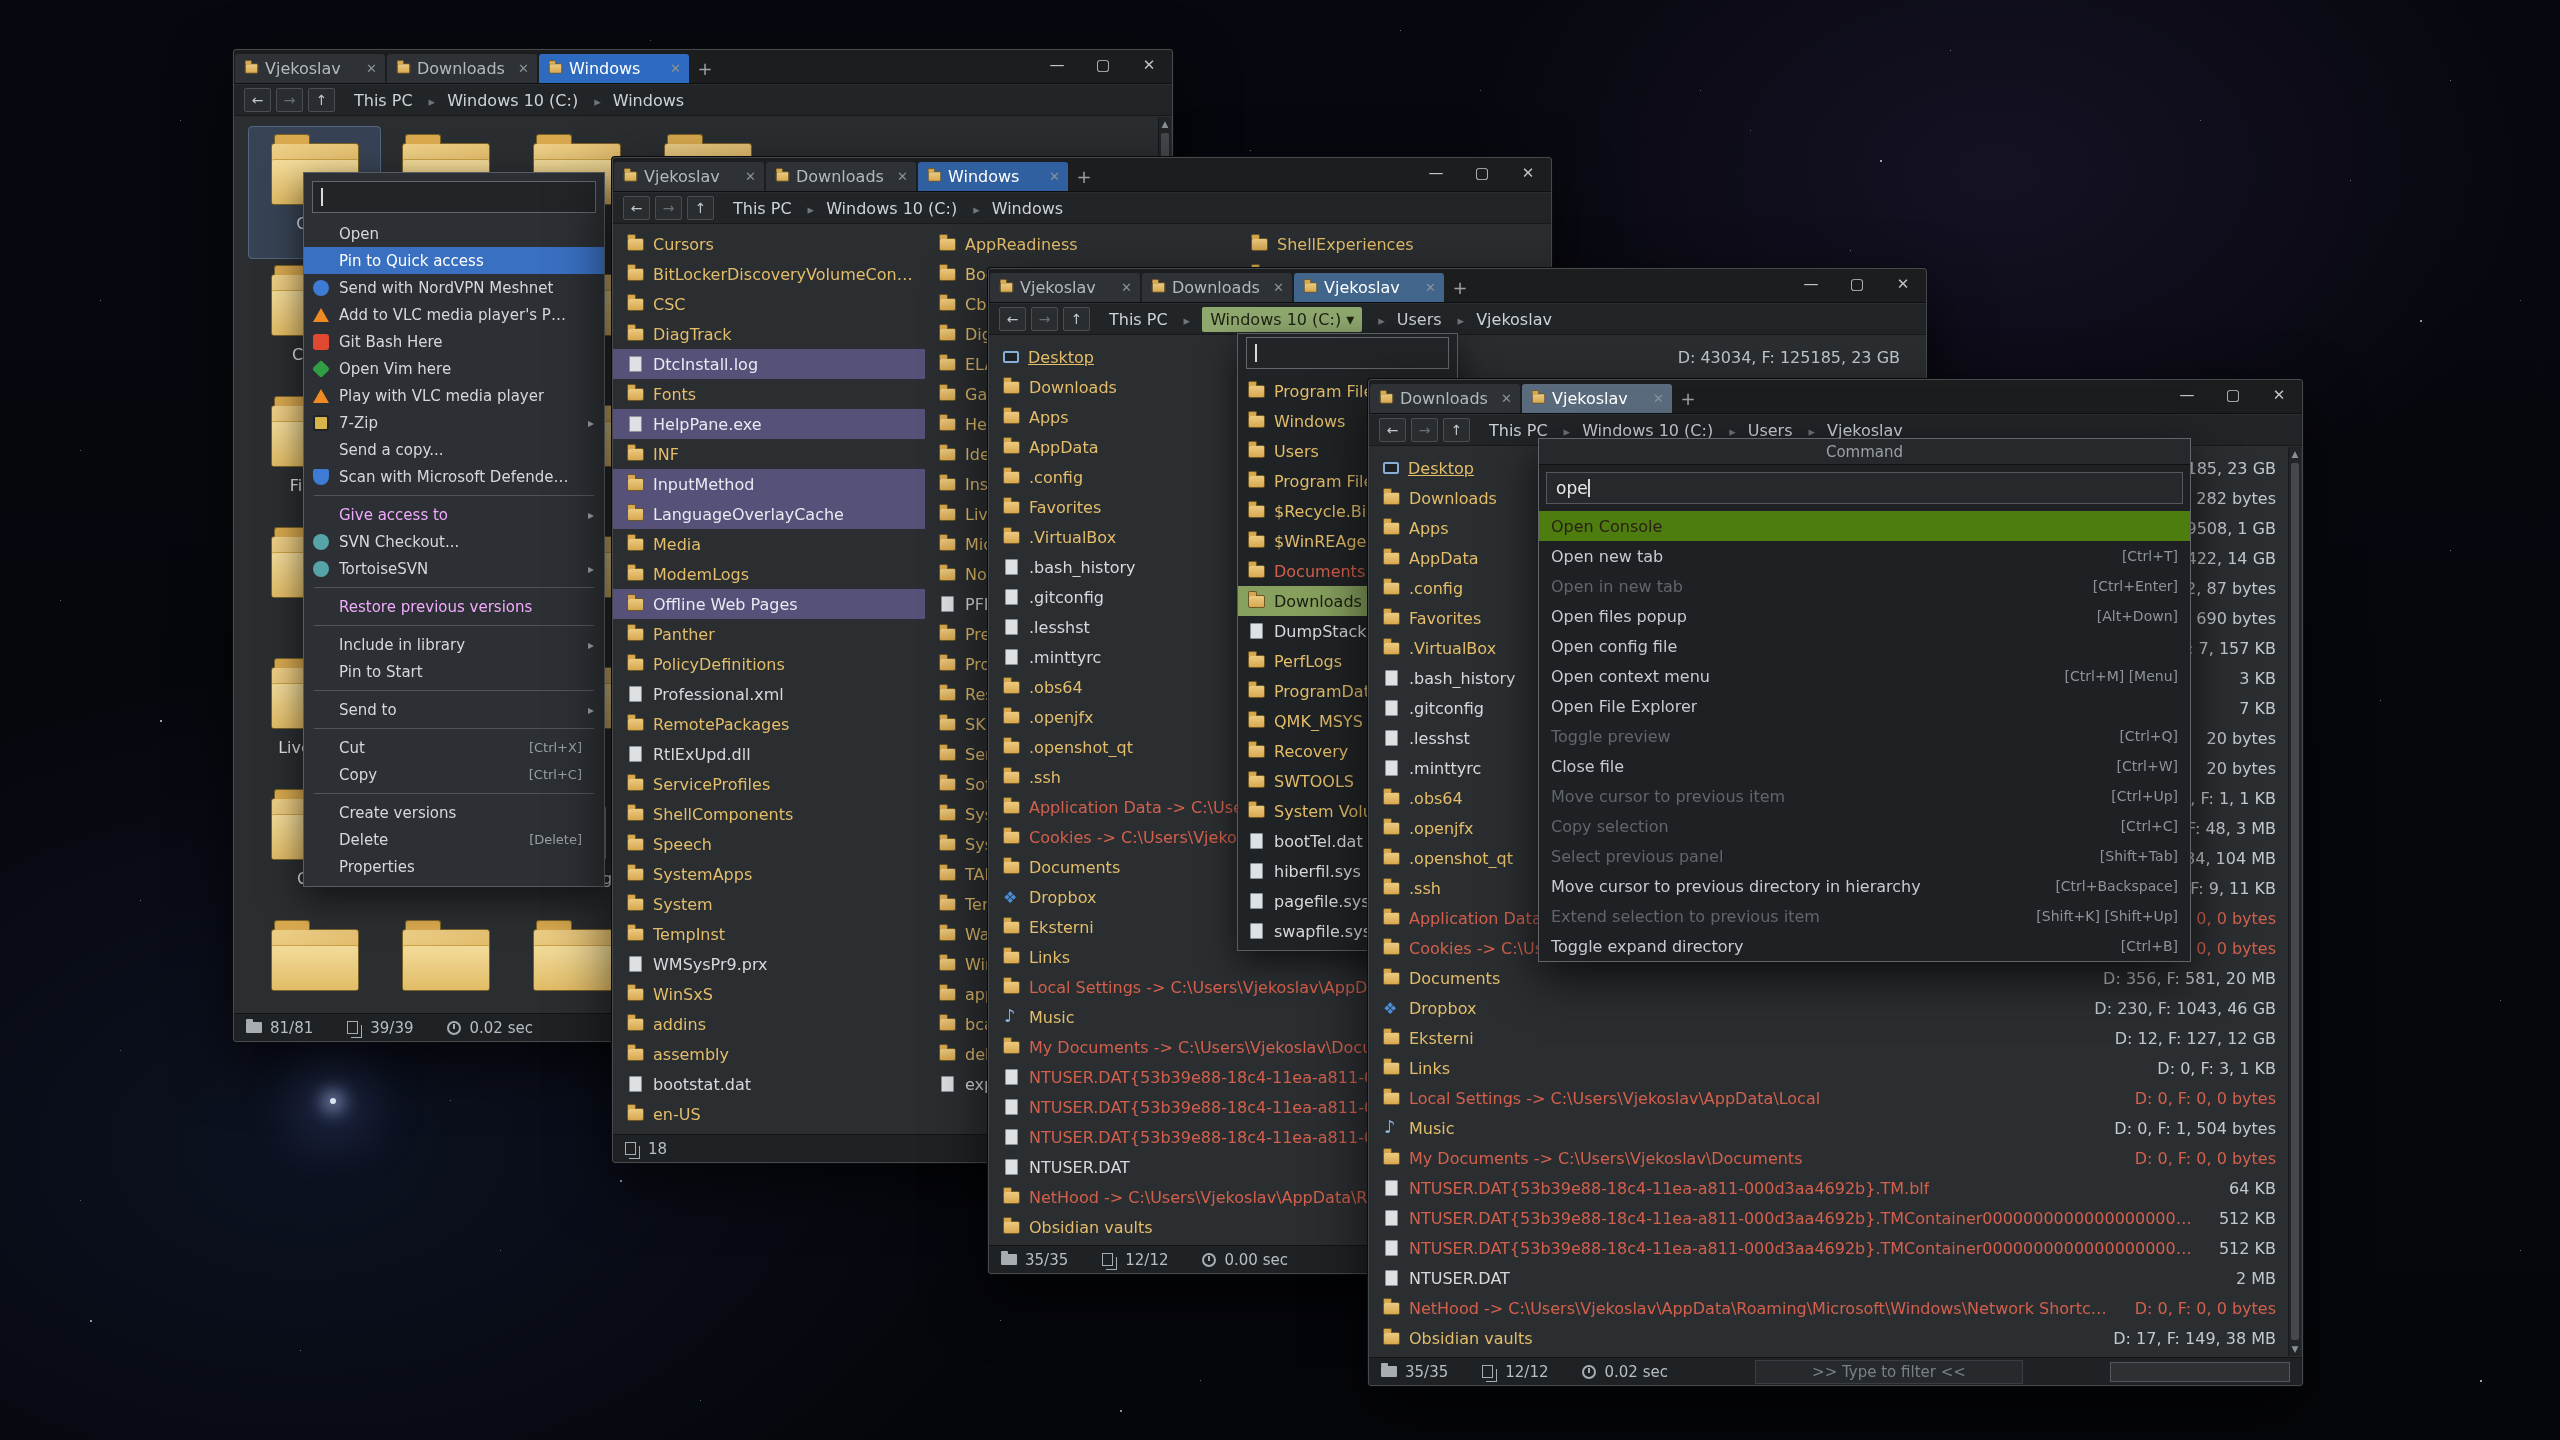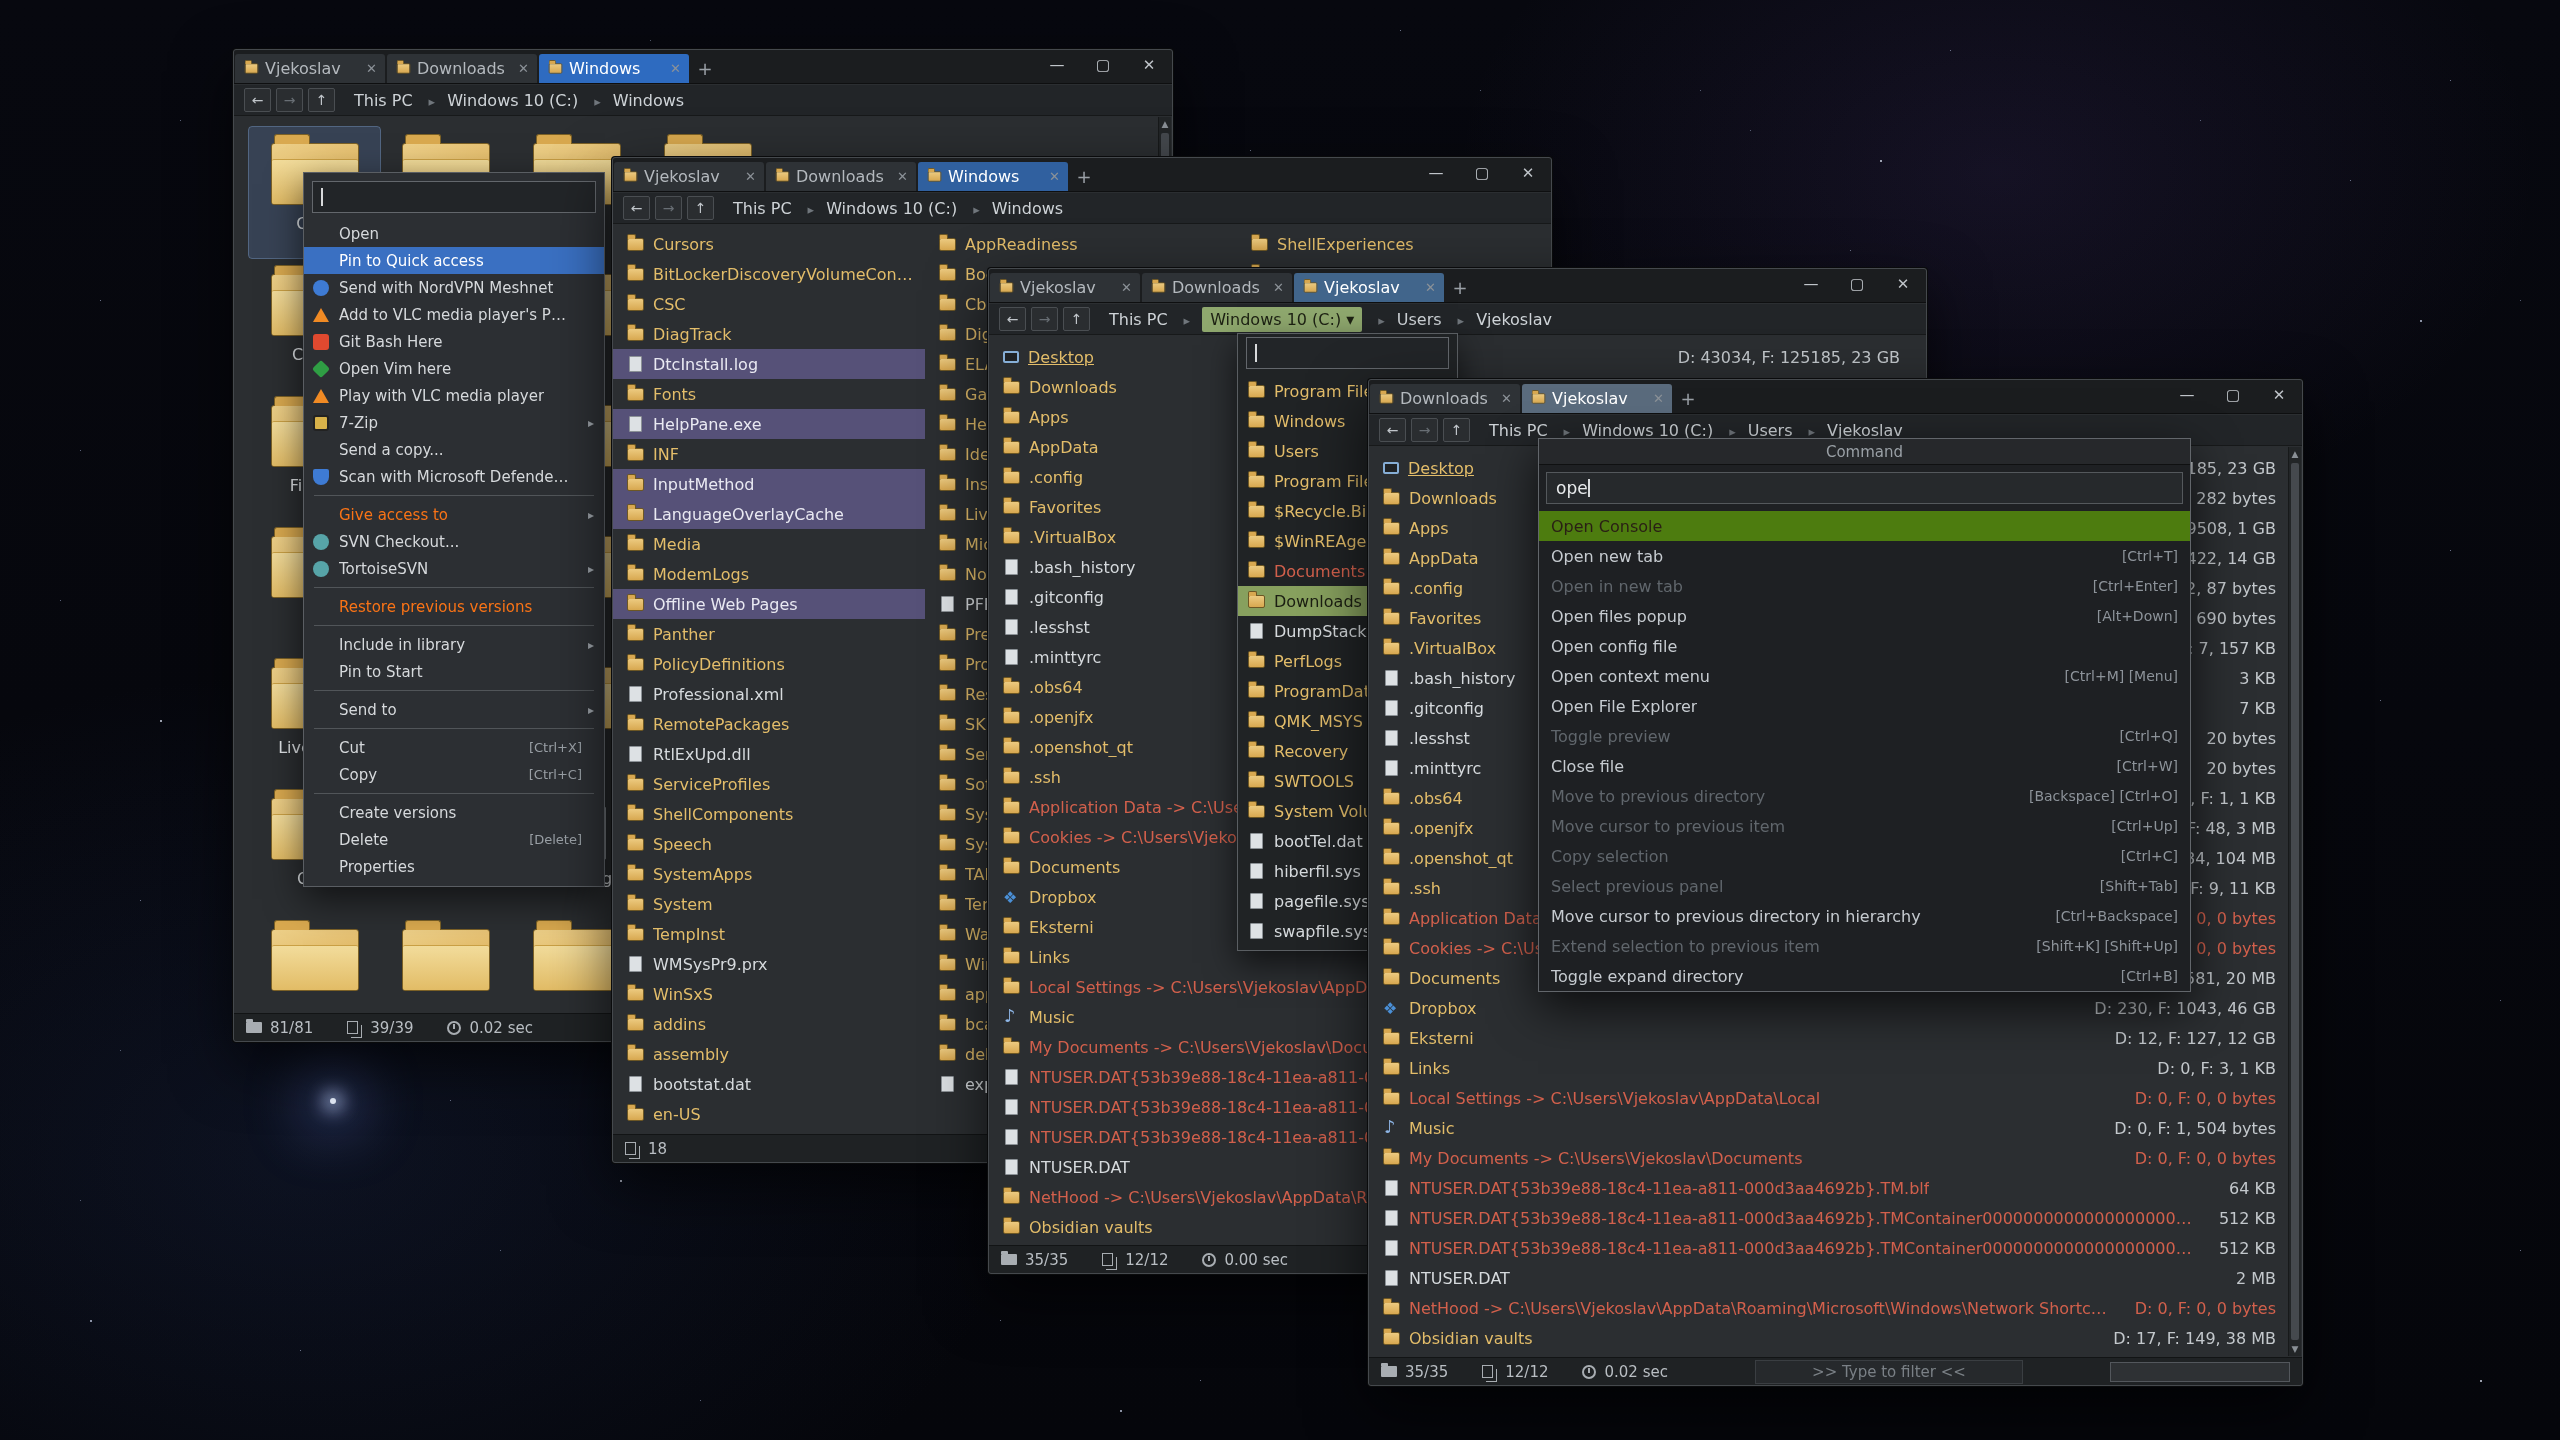--- a/index.html
+++ b/index.html
@@ -89,21 +89,21 @@
   .bico.bigfile{width:58px;height:72px;background:#e7eaec;border:1px solid #8b9196;border-radius:2px}
   .bico.bigfile::before{content:"";position:absolute;right:-1px;top:-1px;border:10px solid #2b2e31;border-left-color:#b9bec3;border-bottom-color:#b9bec3}
   .clabel{margin-top:9px;font-size:16px;color:#dfe3e6;max-width:125px;overflow:hidden;white-space:nowrap;text-overflow:ellipsis;min-height:19px}
 
   
   .menu{position:absolute;left:69px;top:122px;width:302px;z-index:7;background:#2c2f33;border:1px solid #5a5e63;box-shadow:0 12px 34px rgba(0,0,0,.6);padding:5px 0 6px}
   .minput{margin:3px 8px 7px;height:32px;border:1px solid #63676c;background:#222528;display:flex;align-items:center;padding:0 8px}
   .caret{display:inline-block;width:2px;height:18px;background:#d8dadc}
   .mi{display:flex;align-items:center;height:27px;padding:0 10px 0 9px;font-size:15px;color:#d6d9dc;white-space:nowrap}
   .mi.hl{background:#3a70c2;color:#fff}
-  .mi.dim{color:#f97316}
+  .mi.dim{color:#f0abfc}
   .mi.sep{height:1px;background:#515559;margin:5px 10px;padding:0}
   .mico{width:16px;height:16px;margin-right:10px;flex:none;border-radius:3px}
   .mico.nordvpn{background:#3e7bd4;border-radius:50%}
   .mico.vlc{width:0;height:0;border-radius:0;border-left:8px solid transparent;border-right:8px solid transparent;border-bottom:14px solid #f08a24;margin-top:1px}
   .mico.git{background:#e0492f}
   .mico.vim{background:#2f9e44;transform:rotate(45deg) scale(.8)}
   .mico.zip{background:#d8b24a;border:2px solid #222}
   .mico.defender{background:#3e7bd4;border-radius:2px 2px 50% 50%}
   .mico.svn{background:#57a4a8;border-radius:50%}
   .mlabel{overflow:hidden;text-overflow:ellipsis}
@@ -1530,24 +1530,20 @@
           <div class="pi dim">
             <span class="plabel">Toggle preview</span>
             <span class="psc">[Ctrl+Q]</span>
           </div>
 
           <div class="pi">
             <span class="plabel">Close file</span>
             <span class="psc">[Ctrl+W]</span>
           </div>
 
-          <div class="pi dim">
-            <span class="plabel">Move to previous directory</span>
-            <span class="psc">[Backspace] [Ctrl+O]</span>
-          </div>
 
           <div class="pi dim">
             <span class="plabel">Move cursor to previous item</span>
             <span class="psc">[Ctrl+Up]</span>
           </div>
 
           <div class="pi dim">
             <span class="plabel">Copy selection</span>
             <span class="psc">[Ctrl+C]</span>
           </div>

